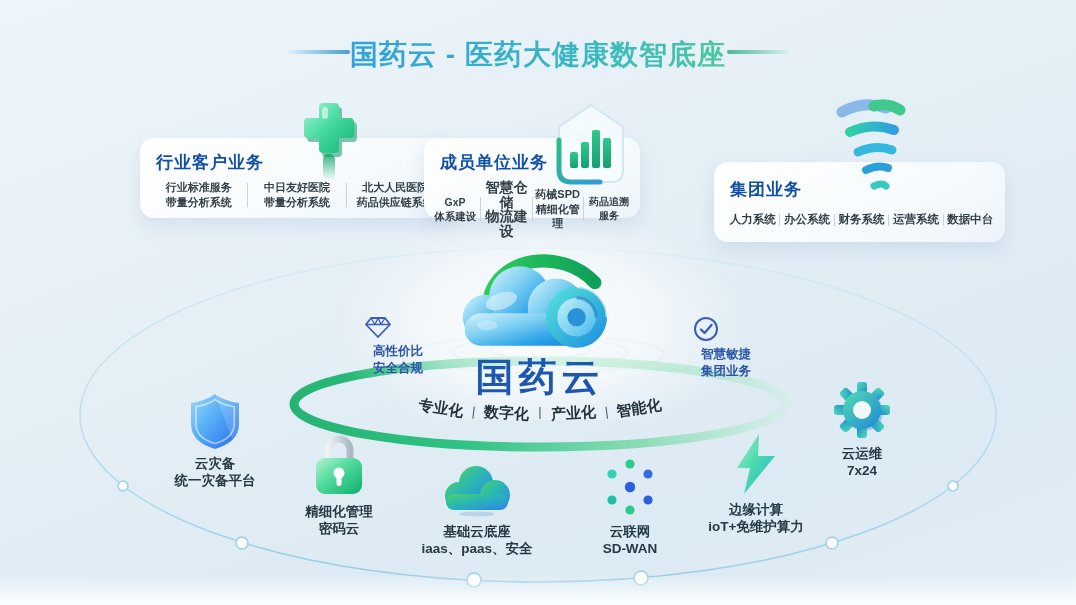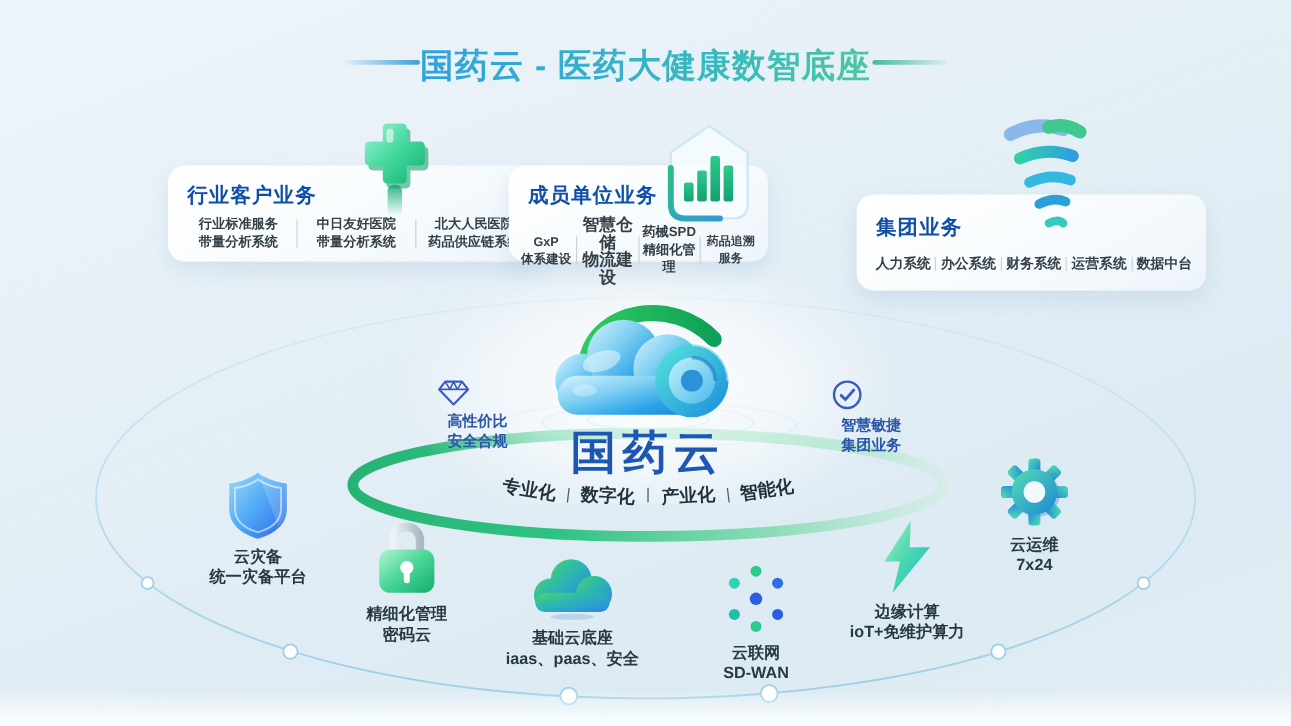--- a/index.html
+++ b/index.html
@@ -334,21 +334,21 @@
         <circle cx="38" cy="23" r="17"></circle>
         <circle cx="57" cy="35" r="15"></circle>
         <rect x="8" y="34" width="62" height="16" rx="8"></rect>
       </g>
       <ellipse cx="39" cy="54" rx="18" ry="2.5" fill="rgba(120,170,210,.35)"></ellipse>
     </svg>
     <div>基础云底座</div>
     <div>iaas、paas、安全</div>
   </div>
 
-  <div class="pitem" style="left:570px; top:468px; width:120px;">
+  <div class="pitem" style="left:570px; top:456px; width:120px;">
     <svg width="58" height="62" viewBox="0 0 58 62">
       <circle cx="29" cy="8" r="4.6" fill="#2fc98f"></circle>
       <circle cx="11" cy="18" r="4.6" fill="#35d0b8"></circle>
       <circle cx="47" cy="18" r="4.6" fill="#2f6fe0"></circle>
       <circle cx="29" cy="31" r="5.2" fill="#2b5fe0"></circle>
       <circle cx="11" cy="44" r="4.6" fill="#20c0a8"></circle>
       <circle cx="47" cy="44" r="4.6" fill="#2b5fe0"></circle>
       <circle cx="29" cy="54" r="4.6" fill="#2fc98f"></circle>
     </svg>
     <div>云联网</div>

